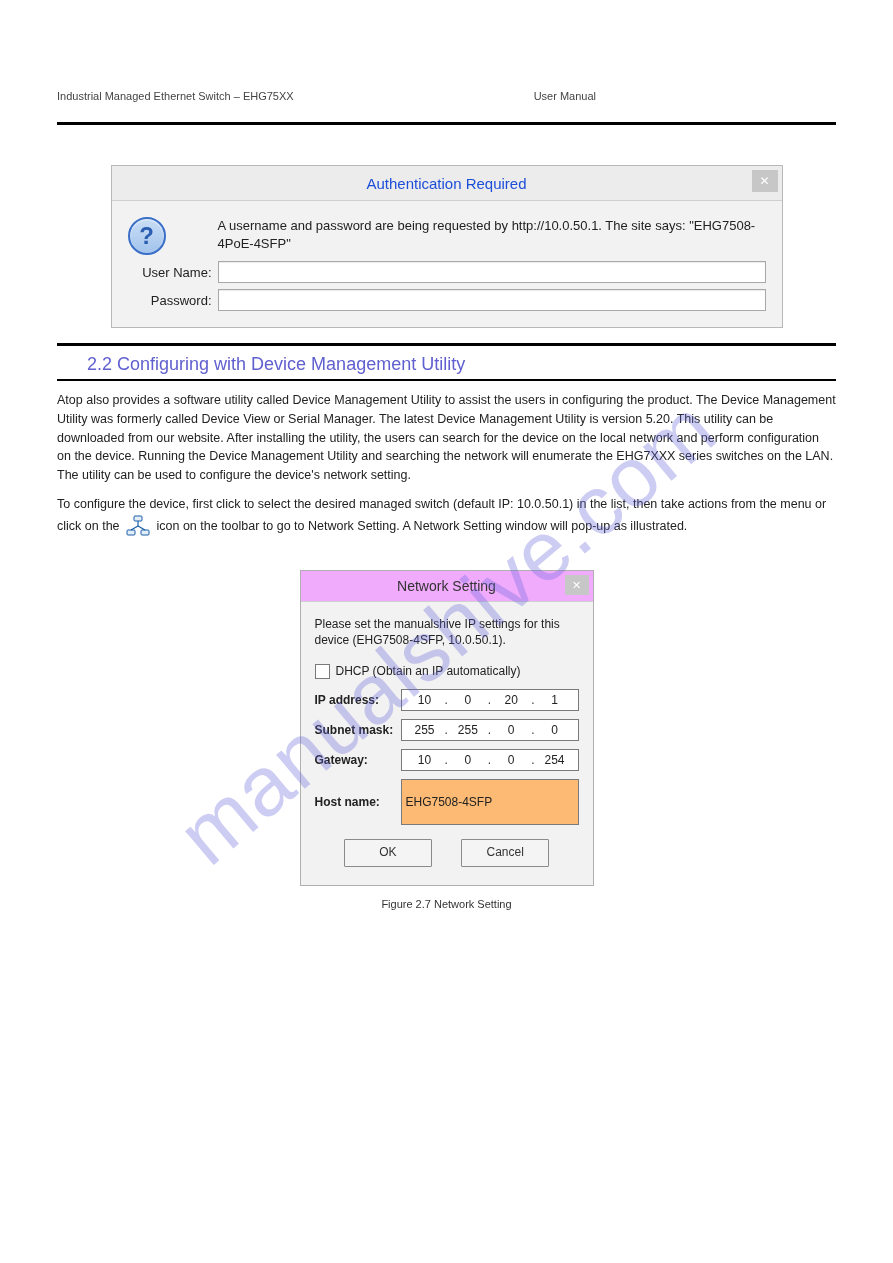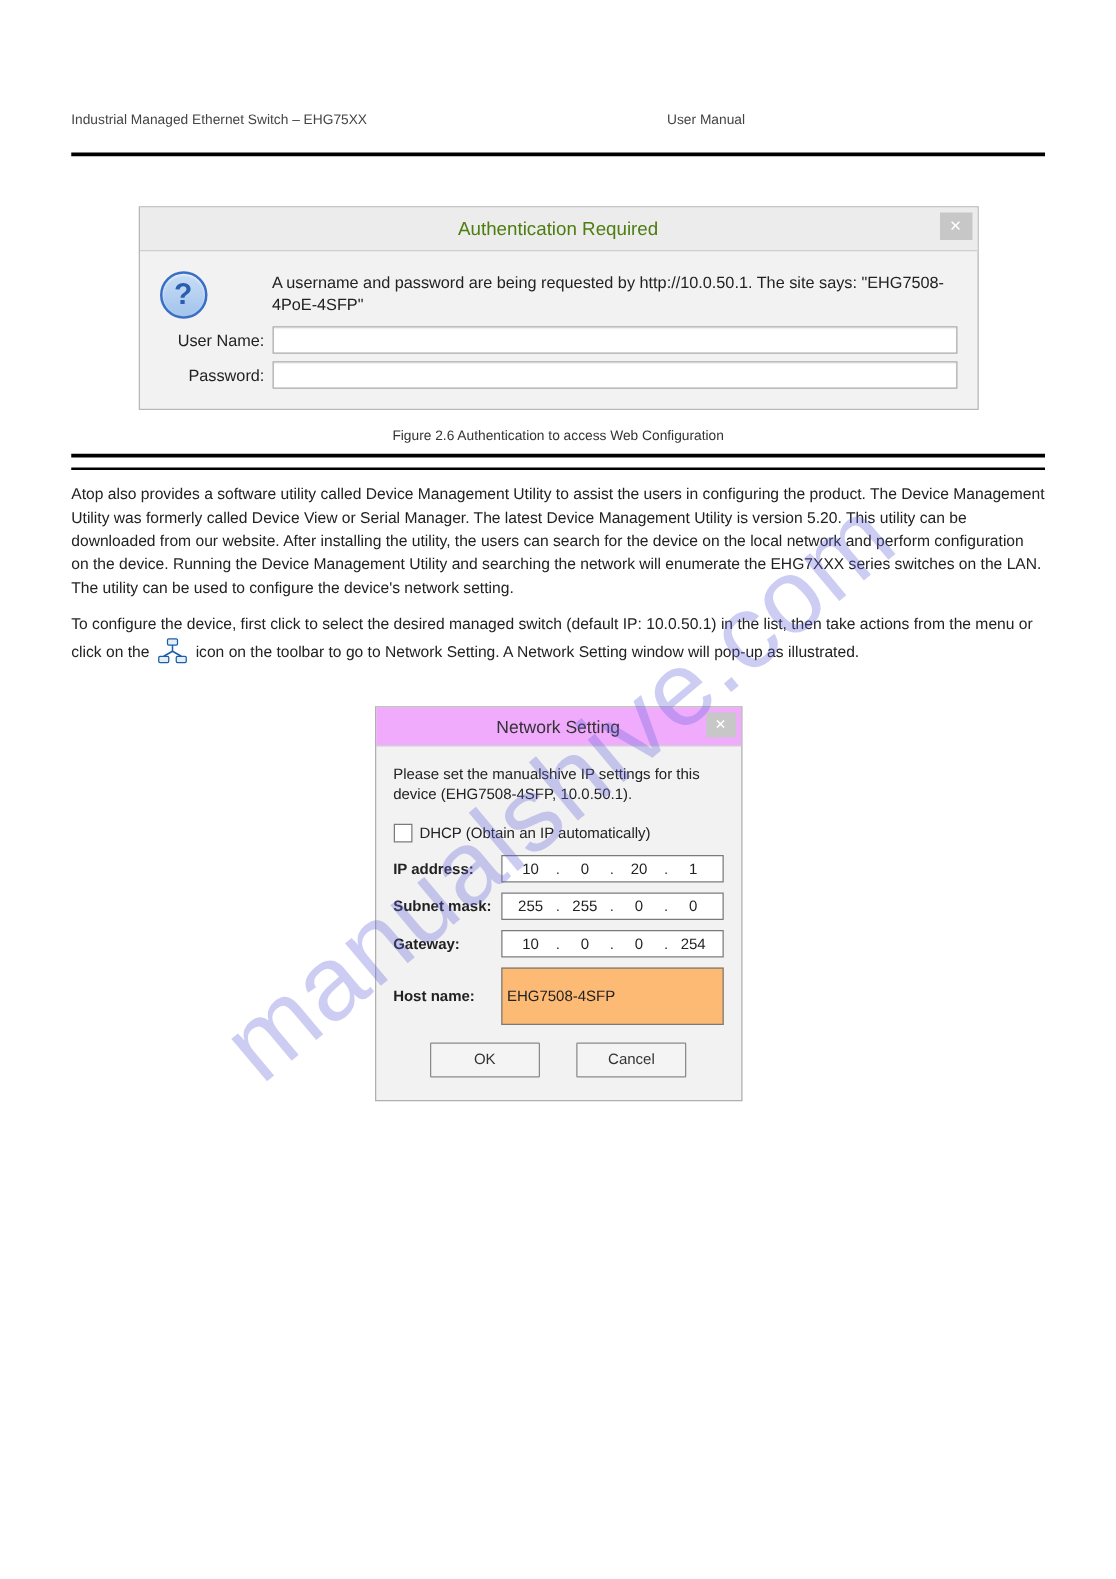--- a/index.html
+++ b/index.html
@@ -48,21 +48,21 @@
     display:flex;
     align-items:center;
     justify-content:center;
     position:relative;
     height:34px;
     background:#ececec;
     border-bottom:1px solid #cfcfcf;
   }
   .auth-title{
     font-size:15px;
-    color:#4d7c0f;
+    color:#1d4ed8;
   }
   .auth-close{
     position:absolute;right:4px;top:4px;
     width:26px;height:22px;
     background:#c7c7c7;
     color:#fff;
     text-align:center;
     line-height:22px;
     font-size:12px;
   }
@@ -246,24 +246,24 @@
 
       <div class="lbl-right">User Name:</div>
       <div class="auth-input"></div>
 
       <div class="lbl-right">Password:</div>
       <div class="auth-input"></div>
 
     </div>
   </div>
 
-  <div class="figcap">Figure 2.6 Authentication to access Web Configuration</div>
 
   <div class="hr-thick"></div>
 
+  <div class="sec-heading indent">2.2 Configuring with Device Management Utility</div>
 
   <div class="hr-thin"></div>
 
   <div class="body-text">Atop also provides a software utility called Device Management Utility to assist the users in configuring the product. The Device Management Utility was formerly called Device View or Serial Manager. The latest Device Management Utility is version 5.20. This utility can be downloaded from our website. After installing the utility, the users can search for the device on the local network and perform configuration on the device. Running the Device Management Utility and searching the network will enumerate the EHG7XXX series switches on the LAN. The utility can be used to configure the device's network setting.</div>
 
   <div class="body-text">
     <span>To configure the device, first click to select the desired managed switch (default IP: 10.0.50.1) in the list, then take actions from the menu or click on the </span>
     <span class="net-icon">
       <svg viewBox="0 0 26 26" width="26" height="26">
         <rect x="9" y="2" width="8" height="5" rx="1" fill="#e3eef8" stroke="#1a5ea8"></rect>
@@ -336,16 +336,17 @@
         </div>
       </div>
 
       <div class="net-buttons">
         <span class="btn-net">OK</span>
         <span class="btn-net">Cancel</span>
       </div>
     </div>
   </div>
 
+  <div class="figcap" style="margin-top:12px">Figure 2.7 Network Setting</div>
 
 </div>
 
 <div class="watermark">manualshive.com</div>
 
 </body></html>

